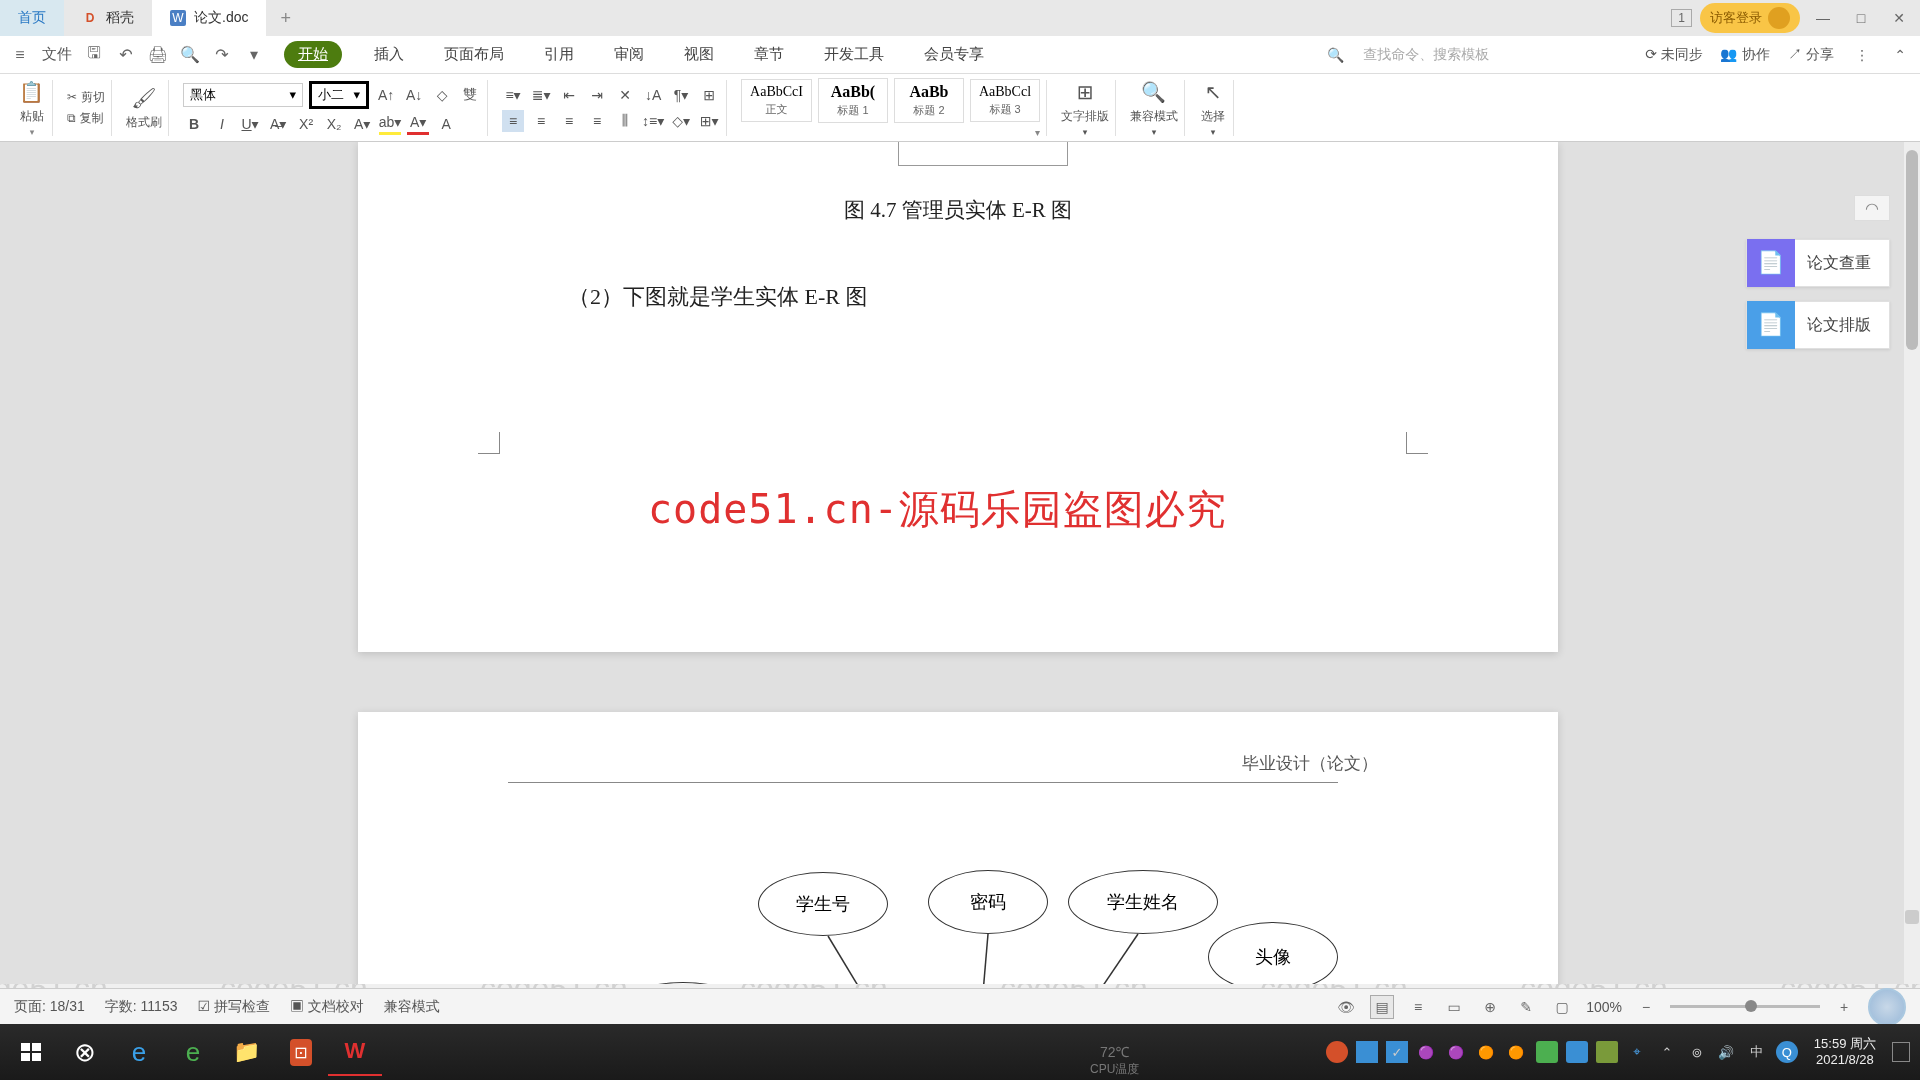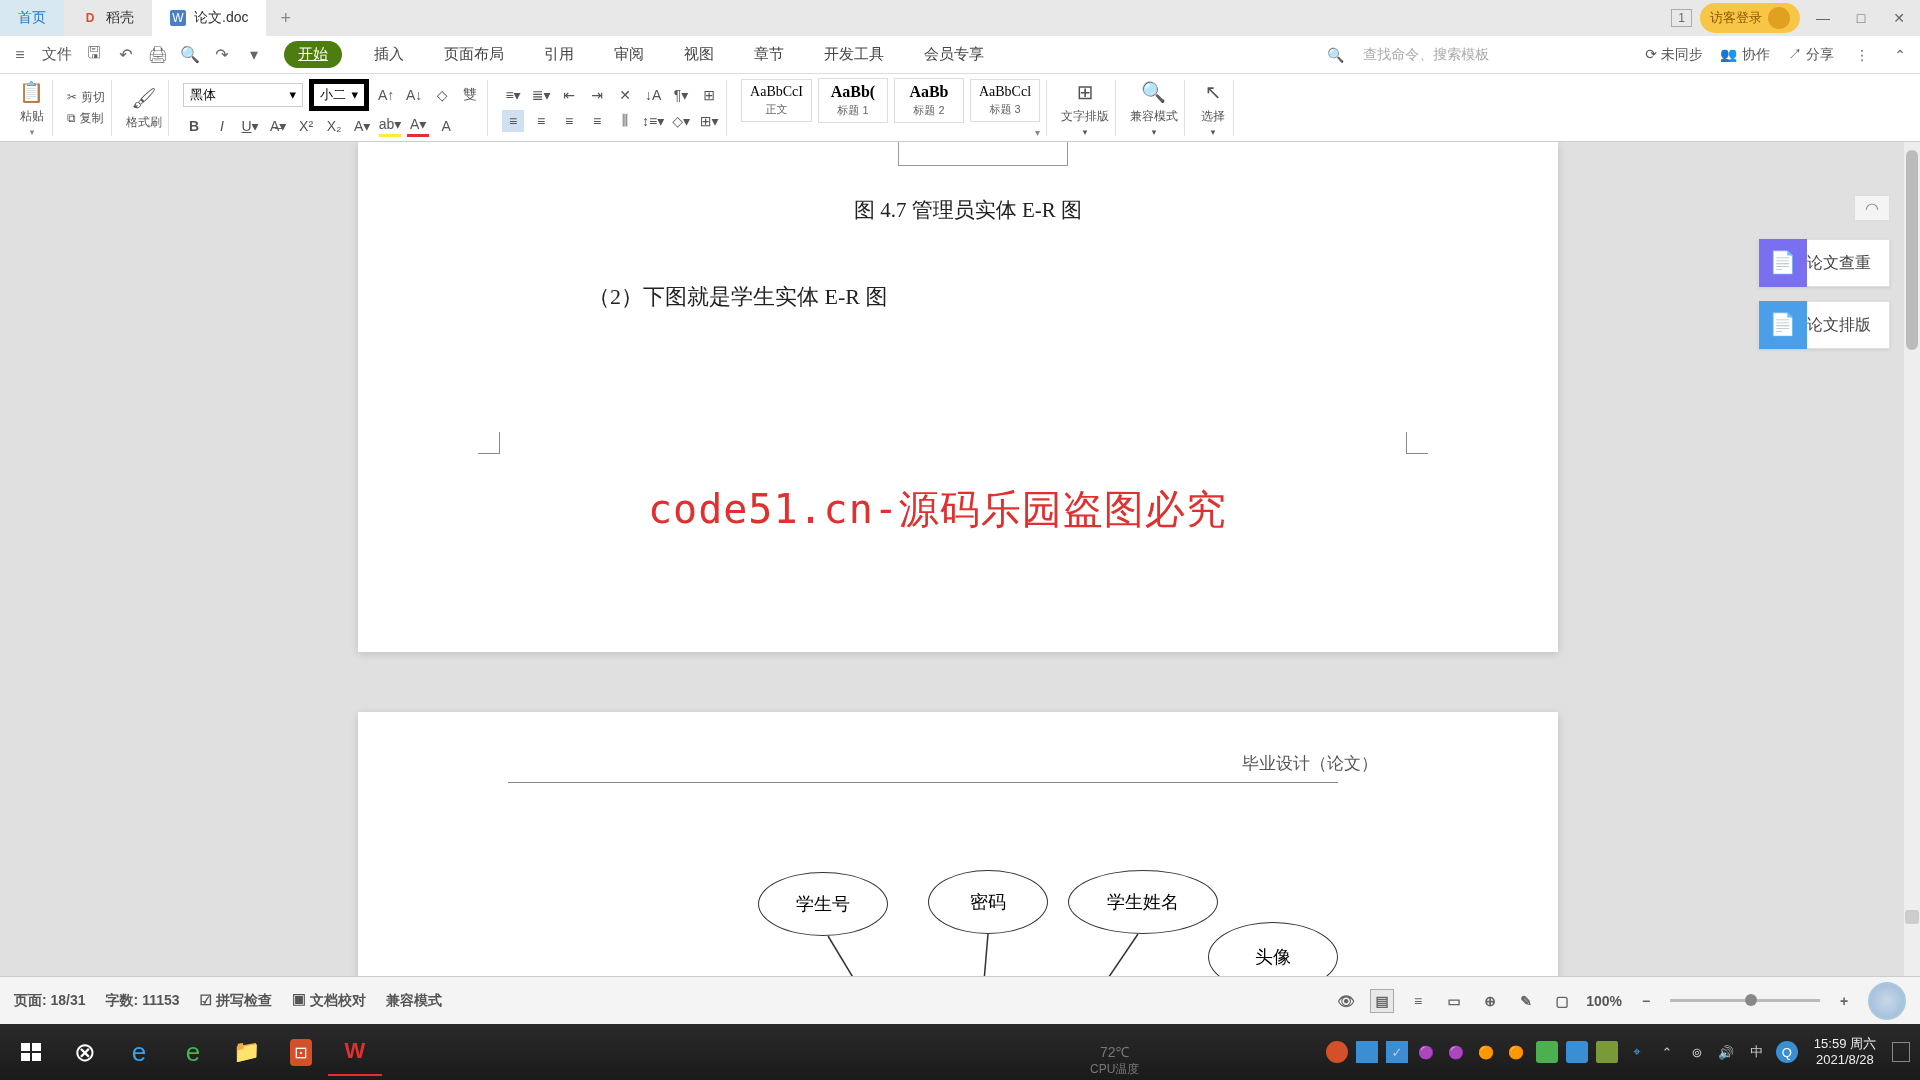--- a/index.html
+++ b/index.html
@@ -37,62 +37,62 @@
 
 
 .ribbon { height: 68px; background: #fff; display: flex; align-items: center; padding: 0 12px; gap: 8px; border-bottom: 1px solid #ccc; position: relative; z-index: 10; }
 .ribbon-group { display: flex; flex-direction: column; gap: 4px; padding: 0 6px; border-right: 1px solid #e0e0e0; height: 56px; justify-content: center; }
 .ribbon-group.vert { align-items: center; }
 .ribbon-row { display: flex; align-items: center; gap: 6px; }
 .rb-big { display: flex; flex-direction: column; align-items: center; gap: 2px; font-size: 12px; color: #555; cursor: pointer; }
 .rb-big-icon { width: 28px; height: 28px; display: flex; align-items: center; justify-content: center; font-size: 20px; }
 .rb-btn { font-size: 12px; color: #555; cursor: pointer; display: flex; align-items: center; gap: 4px; }
 .font-sel { border: 1px solid #ccc; padding: 2px 6px; font-size: 13px; width: 120px; display: flex; justify-content: space-between; align-items: center; }
-.size-sel { border: 5px solid #000000; padding: 2px 6px; font-size: 13px; width: 60px; display: flex; justify-content: space-between; align-items: center; }
+.size-sel { border: 3px solid #000000; padding: 2px 6px; font-size: 13px; width: 60px; display: flex; justify-content: space-between; align-items: center; }
 .fmt-btn { width: 22px; height: 22px; display: flex; align-items: center; justify-content: center; cursor: pointer; color: #555; font-size: 14px; }
 .fmt-btn.active { background: #d0e0f0; }
 .style-box { border: 1px solid #ddd; padding: 4px 8px; text-align: center; cursor: pointer; min-width: 70px; }
 .style-box .preview { font-size: 14px; font-family: serif; }
 .style-box .label { font-size: 11px; color: #666; margin-top: 2px; }
 
 
 .doc-area { position: absolute; top: 142px; bottom: 40px; left: 0; right: 16px; background: #e0e0e0; overflow: hidden; z-index: 5; }
 .page { position: absolute; background: #fff; box-shadow: 0 2px 8px rgba(0,0,0,0.15); }
 .page1 { left: 358px; top: 0; width: 1200px; height: 510px; }
 .page2 { left: 358px; top: 570px; width: 1200px; height: 600px; }
-.doc-text { position: absolute; font-family: SimSun, serif; color: #222; padding-left: 20px; }
+.doc-text { position: absolute; font-family: SimSun, serif; color: #222; }
 .er-caption { left: 0; width: 100%; text-align: center; top: 54px; font-size: 21px; }
 .er-line { left: 210px; top: 105px; font-size: 22px; margin-top: 35px; }
 .center-wm { position: absolute; left: 290px; top: 340px; color: #e03030; font-size: 40px; font-family: monospace; letter-spacing: 1px; }
 .corner-mark { position: absolute; width: 22px; height: 22px; border: 1px solid #888; }
 .cm1 { left: 120px; top: 290px; border-right: none; border-bottom: none; transform: rotate(180deg); }
 .cm2 { right: 130px; top: 290px; border-left: none; border-bottom: none; transform: rotate(180deg); }
 
 
 .page2-header { position: absolute; right: 180px; top: 40px; font-size: 17px; color: #555; font-family: SimSun, serif; }
 .page2-line { position: absolute; left: 150px; top: 70px; width: 830px; height: 1px; background: #888; }
 .er-oval { position: absolute; border: 1.5px solid #333; border-radius: 50%; display: flex; align-items: center; justify-content: center; font-size: 18px; font-family: SimSun, serif; background: #fff; }
 .er-line-svg { position: absolute; stroke: #333; stroke-width: 1.5; }
 
 
 .side-panel { position: absolute; right: 30px; top: 195px; z-index: 20; display: flex; flex-direction: column; gap: 14px; }
 .side-collapse { width: 36px; height: 26px; background: #f4f4f4; border: 1px solid #ddd; display: flex; align-items: center; justify-content: center; color: #888; cursor: pointer; margin-left: auto; margin-bottom: 4px; }
 .side-btn { display: flex; align-items: center; background: #fff; border: 1px solid #e0e0e0; box-shadow: 0 1px 3px rgba(0,0,0,0.1); cursor: pointer; height: 48px; padding-right: 18px; }
 .side-icon { width: 48px; height: 48px; display: flex; align-items: center; justify-content: center; color: #fff; font-size: 22px; }
 .side-icon.purple { background: #7a6ff0; }
 .side-icon.blue { background: #4a9fe8; }
-.side-label { font-size: 16px; color: #444; }
+.side-label { padding-left: 12px; font-size: 16px; color: #444; }
 
 
 .vscroll { position: absolute; right: 0; top: 142px; bottom: 40px; width: 16px; background: #eee; z-index: 15; }
 .vscroll-thumb { position: absolute; left: 2px; right: 2px; top: 8px; height: 200px; background: #bbb; border-radius: 6px; }
 .vscroll-dot { position: absolute; left: 1px; right: 1px; bottom: 60px; height: 14px; background: #ccc; border-radius: 3px; }
 
 
-.statusbar { position: absolute; bottom: 0; left: 0; right: 0; height: 48px; background: #f4f4f4; border-top: 1px solid #ccc; display: flex; align-items: center; padding: 0 14px; gap: 20px; font-size: 14px; color: #555; z-index: 30; font-weight: bold; }
+.statusbar { position: absolute; bottom: 0; left: 0; right: 0; height: 36px; background: #f4f4f4; border-top: 1px solid #ccc; display: flex; align-items: center; padding: 0 14px; gap: 20px; font-size: 14px; color: #555; z-index: 30; }
 .sb-right { margin-left: auto; display: flex; align-items: center; gap: 12px; }
 .sb-icon { width: 24px; height: 24px; display: flex; align-items: center; justify-content: center; color: #666; cursor: pointer; border: 1px solid transparent; }
 .sb-icon.active { border: 1px solid #aaa; background: #e8e8e8; }
 .zoom-slider { width: 150px; height: 3px; background: #bbb; position: relative; }
 .zoom-thumb { position: absolute; left: 50%; top: -5px; width: 12px; height: 12px; background: #888; border-radius: 50%; }
 .round-avatar { width: 38px; height: 38px; border-radius: 50%; background: radial-gradient(circle, #c8d8e8, #98b8d8); border: 2px solid #aac8e0; }
 body { height: 1080px; }
 .main-wrap { height: 1024px; position: relative; }
 .win-taskbar { position: absolute; bottom: 0; left: 0; right: 0; height: 56px; background: linear-gradient(#2a2a2a,#1a1a1a); display: flex; align-items: center; z-index: 50; padding: 0 4px; }
 .tb-item { width: 54px; height: 48px; display: flex; align-items: center; justify-content: center; cursor: pointer; }

